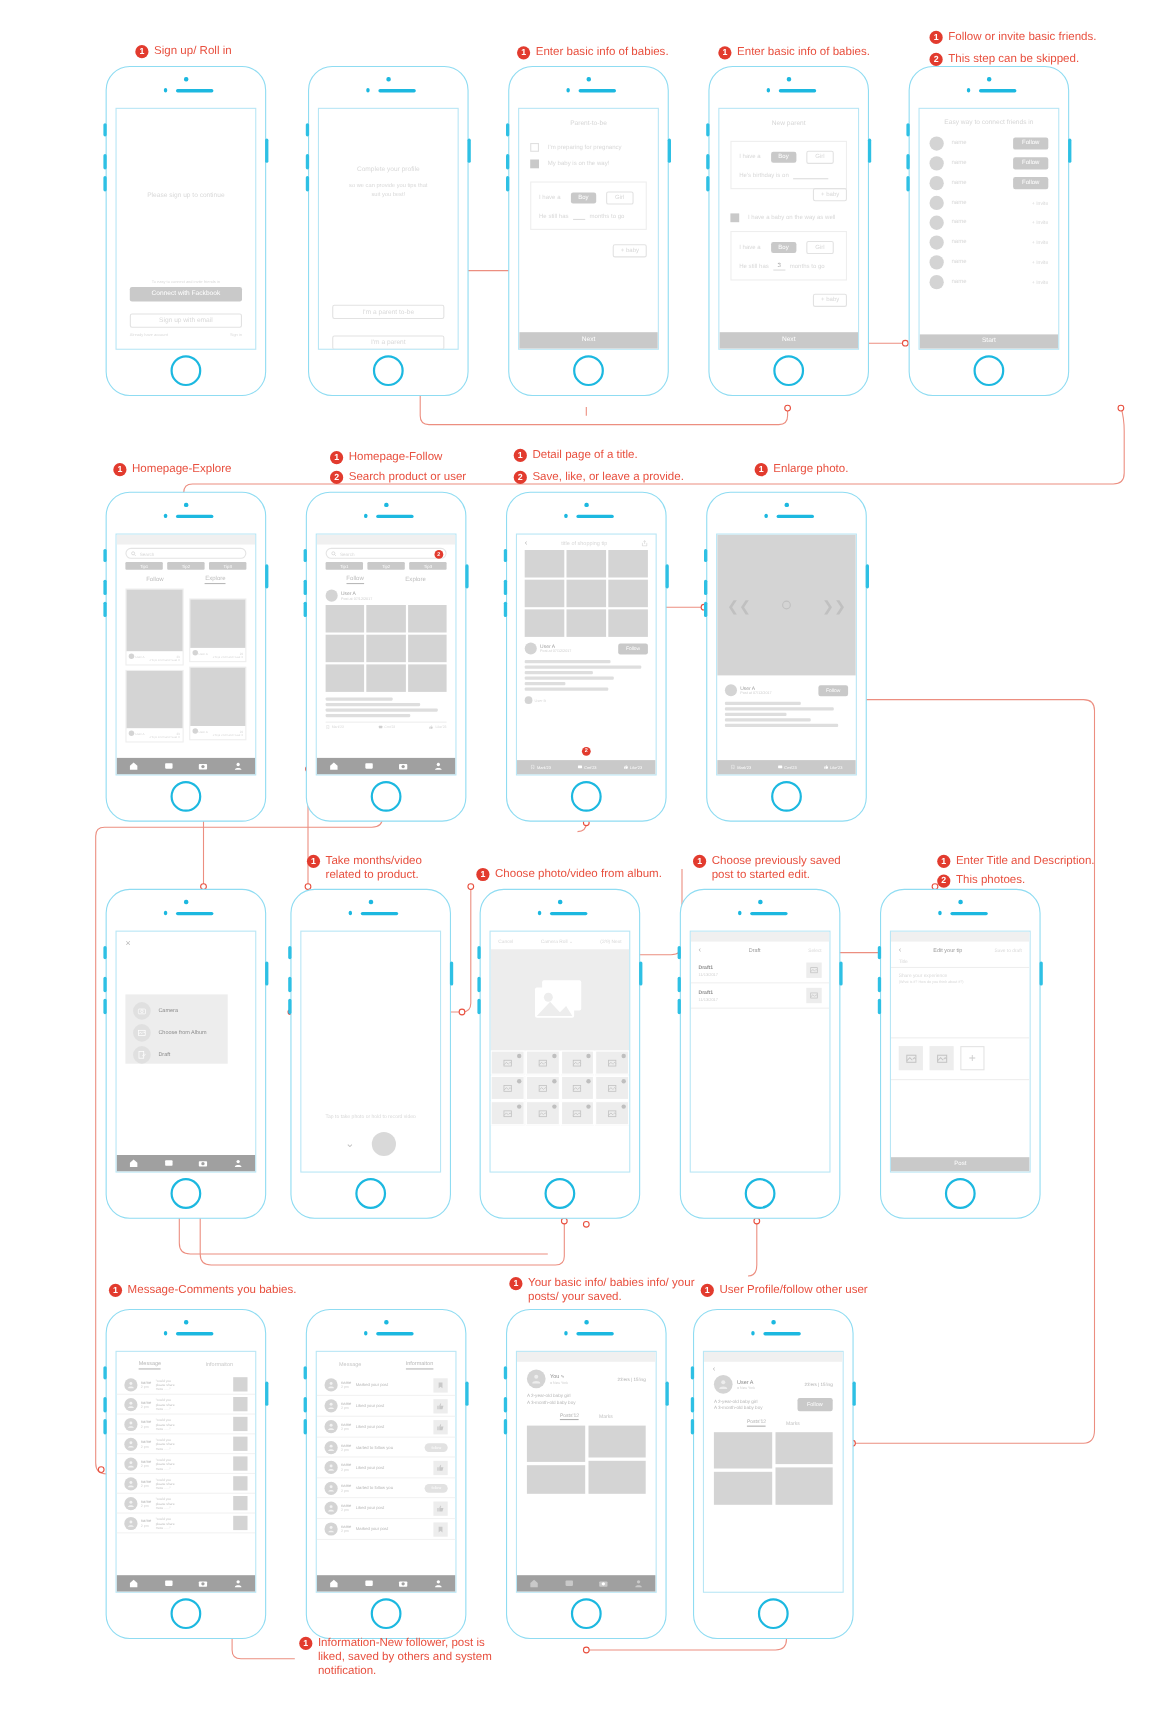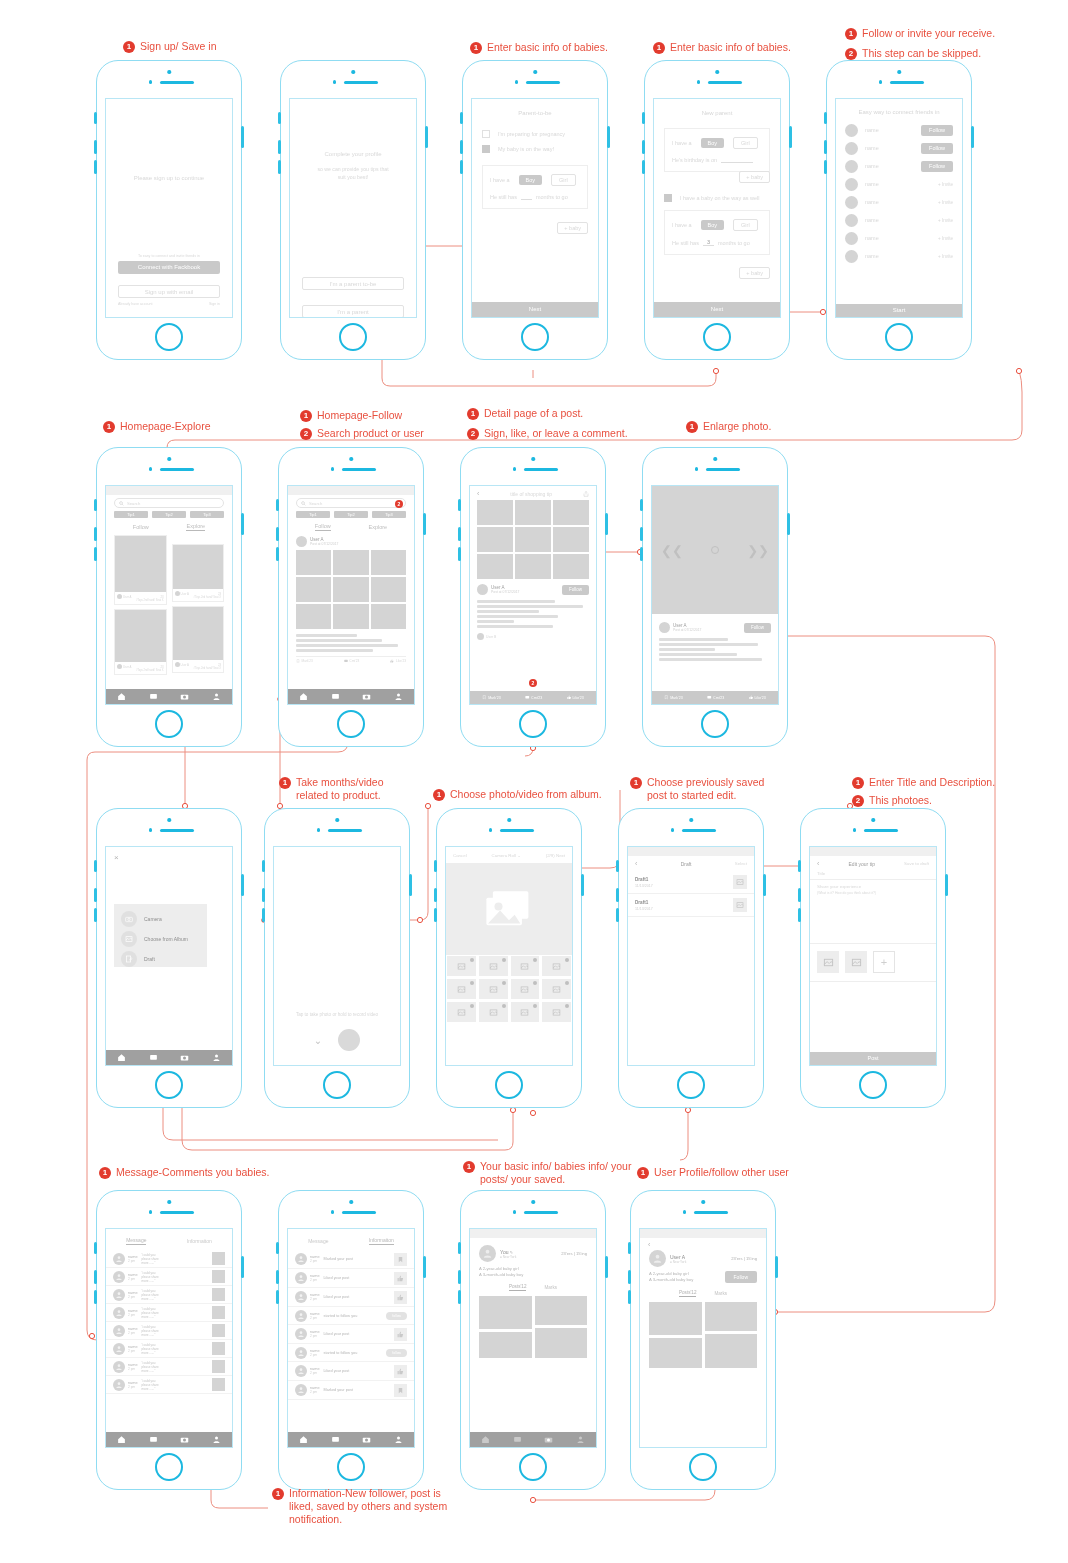--- a/index.html
+++ b/index.html
@@ -139,57 +139,57 @@
     <circle cx="574" cy="868" r="2.6"></circle>
     <circle cx="754" cy="866" r="2.6"></circle>
     <circle cx="185" cy="699" r="2.6"></circle>
     <circle cx="280" cy="699" r="2.6"></circle>
     <circle cx="211" cy="1440" r="2.6"></circle>
   </g>
 </svg>
 
 <div class="anno" style="left:123px;top:40px;">
   <span class="num">1</span>
-  <span class="txt">Sign up/ Save in</span>
+  <span class="txt">Sign up/ Roll in</span>
 </div>
 <div class="anno" style="left:470px;top:41px;">
   <span class="num">1</span>
   <span class="txt">Enter basic info of babies.</span>
 </div>
 <div class="anno" style="left:653px;top:41px;">
   <span class="num">1</span>
   <span class="txt">Enter basic info of babies.</span>
 </div>
 <div class="anno" style="left:845px;top:27px;">
   <span class="num">1</span>
-  <span class="txt">Follow or invite your receive.</span>
+  <span class="txt">Follow or invite basic friends.</span>
 </div>
 <div class="anno" style="left:845px;top:47px;">
   <span class="num">2</span>
   <span class="txt">This step can be skipped.</span>
 </div>
 <div class="anno" style="left:103px;top:420px;">
   <span class="num">1</span>
   <span class="txt">Homepage-Explore</span>
 </div>
 <div class="anno" style="left:300px;top:409px;">
   <span class="num">1</span>
   <span class="txt">Homepage-Follow</span>
 </div>
 <div class="anno" style="left:300px;top:427px;">
   <span class="num">2</span>
   <span class="txt">Search product or user</span>
 </div>
 <div class="anno" style="left:467px;top:407px;">
   <span class="num">1</span>
-  <span class="txt">Detail page of a post.</span>
+  <span class="txt">Detail page of a title.</span>
 </div>
 <div class="anno" style="left:467px;top:427px;">
   <span class="num">2</span>
-  <span class="txt">Sign, like, or leave a comment.</span>
+  <span class="txt">Save, like, or leave a provide.</span>
 </div>
 <div class="anno" style="left:686px;top:420px;">
   <span class="num">1</span>
   <span class="txt">Enlarge photo.</span>
 </div>
 <div class="anno" style="left:279px;top:776px;">
   <span class="num">1</span>
   <span class="txt">Take months/video
 related to product.</span>
 </div>

